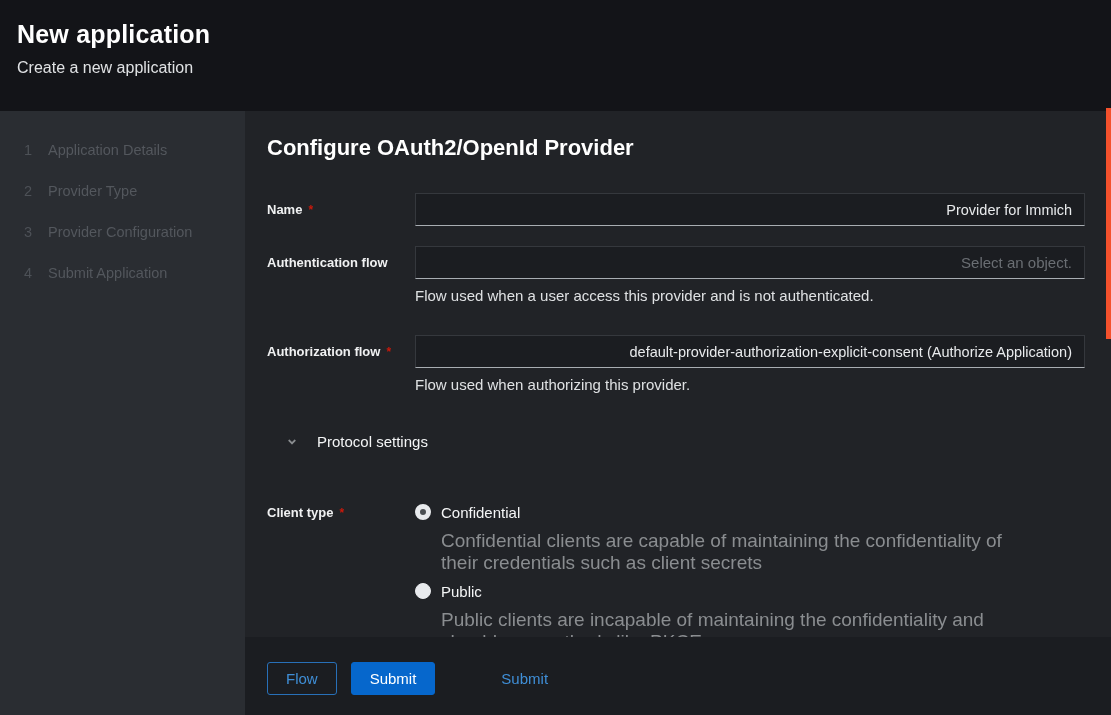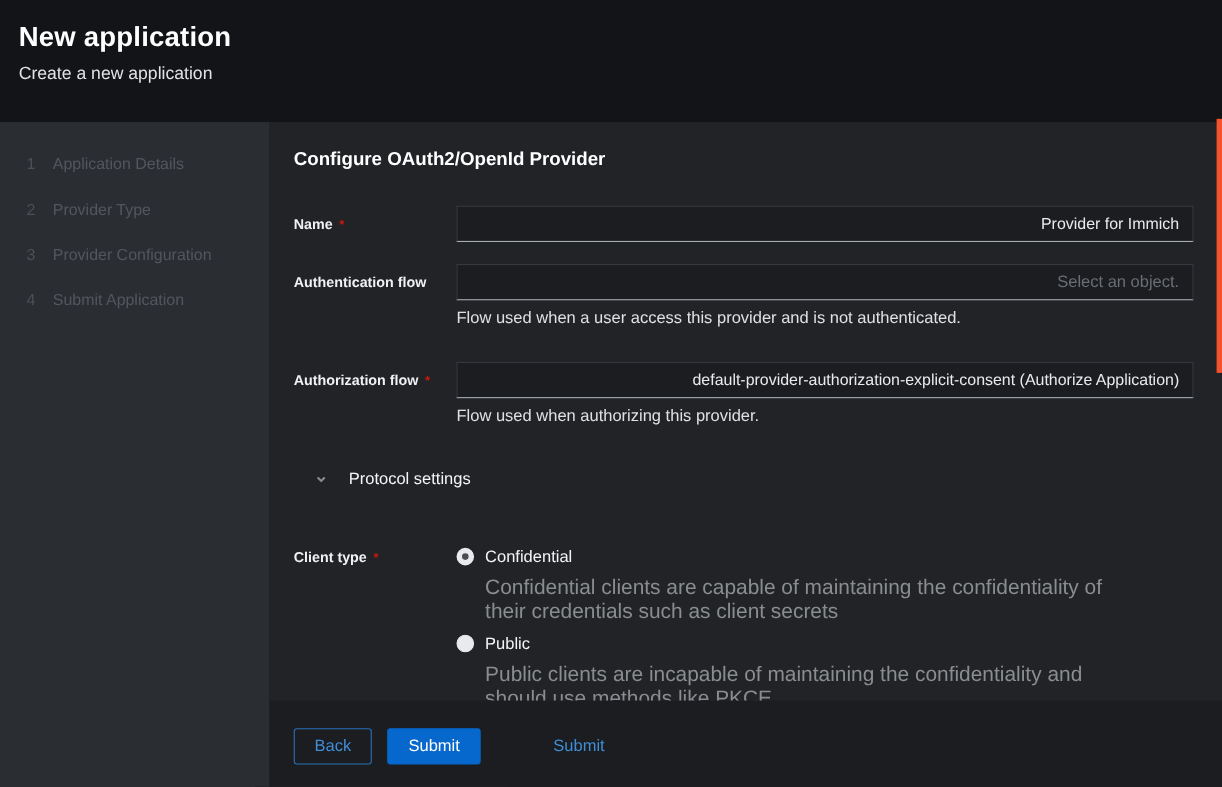--- a/index.html
+++ b/index.html
@@ -63,21 +63,21 @@
     display:flex;
     flex-direction:column;
     background:#212327;
   }
   .form-area{
     height:526px;
     overflow:hidden;
     padding:24px 26px 0 22px;
   }
   .form-heading{
-    font-size:17px;
+    font-size:22px;
     font-weight:bold;
     color:#ffffff;
     margin-bottom:32px;
   }
   .form-row{
     display:grid;
     grid-template-columns:148px 1fr;
     align-items:start;
   }
   .row-name{margin-bottom:20px;}
@@ -299,20 +299,20 @@
             <div class="radio-body">
               <div class="radio-label">Public</div>
               <div class="radio-desc">Public clients are incapable of maintaining the confidentiality and should use methods like PKCE.</div>
             </div>
           </div>
         </div>
       </div>
     </div>
 
     <footer class="wizard-footer">
-      <button class="btn btn-back">Back</button>
+      <button class="btn btn-back">Flow</button>
       <button class="btn btn-submit">Submit</button>
       <button class="btn btn-cancel">Submit</button>
     </footer>
   </div>
 </div>
 
 <div class="scroll-thumb"></div>
 
 </body></html>

